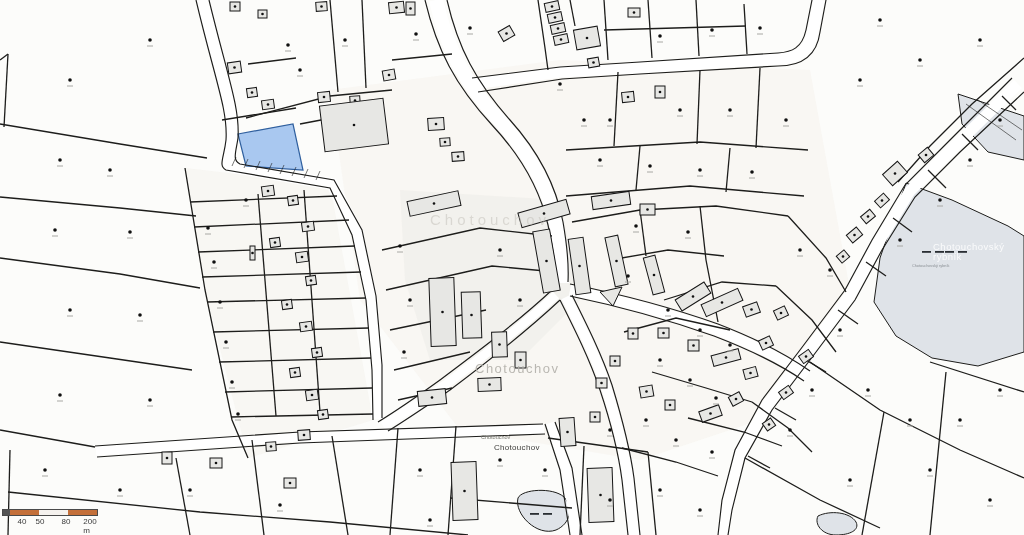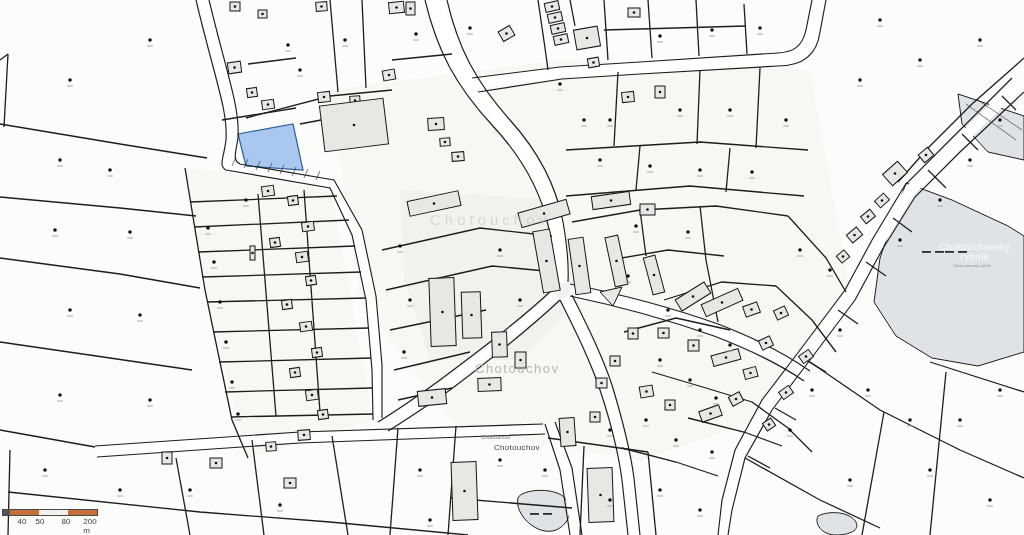--- a/index.html
+++ b/index.html
@@ -1,19 +1,19 @@
 <!DOCTYPE html>
 <html><head>
 <meta charset="utf-8">
 <style>
   html,body{margin:0;padding:0;background:#ffffff;font-family:"Liberation Sans",sans-serif;}
   .stage{position:relative;width:1024px;height:535px;overflow:hidden;background:#fcfcfa;}
   .stage svg{position:absolute;left:0;top:0;}
   .maplabel{position:absolute;white-space:nowrap;pointer-events:none;line-height:1.1;}
-  .maplabel.wrap{white-space:normal;text-align:center;}
+  .maplabel.wrap{white-space:normal;text-align:left;}
   .scalebar{position:absolute;pointer-events:none;}
   .scalebar .bar{display:flex;height:7px;border:1px solid #4a4a4a;box-sizing:border-box;}
   .scalebar .bar span{display:block;height:100%;}
   .scalebar .ticks{position:relative;height:12px;}
   .scalebar .ticks span{position:absolute;top:1px;font-size:8px;color:#3a3a3a;transform:translateX(-50%);}
 </style>
 </head>
 <body>
 
 <div class="stage">

